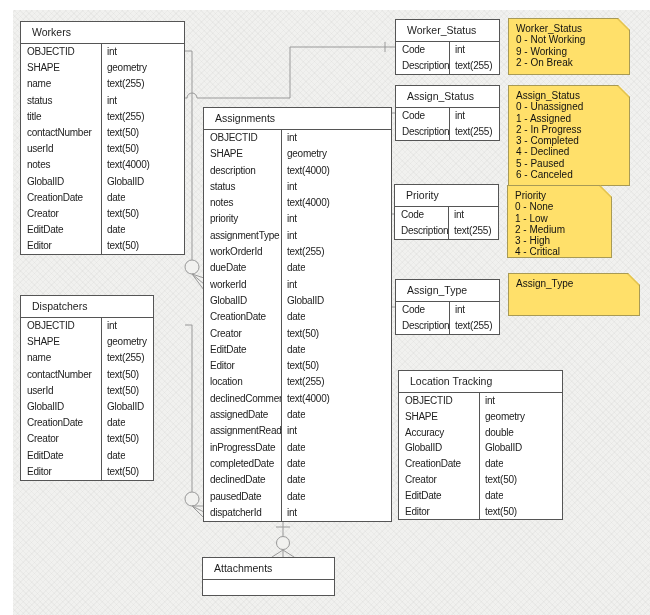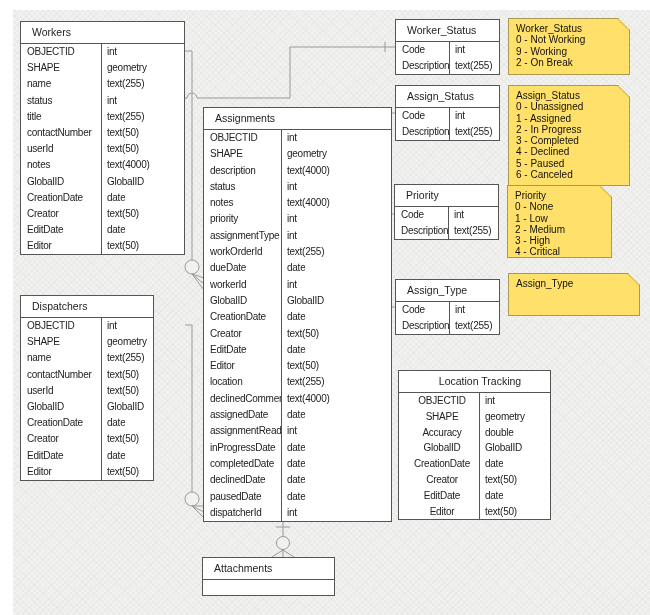--- a/index.html
+++ b/index.html
@@ -37,21 +37,21 @@
   .vline{
     position:absolute;left:var(--div);top:22px;bottom:0;width:1px;background:#555;
   }
   #t-workers     {left:20px; top:21px; width:165px;--div:80px;}
   #t-dispatchers {left:20px; top:295px;width:134px;--div:80px;}
   #t-assignments {left:203px;top:107px;width:189px;--div:77px;--rowh:16.3px;}
   #t-worker-status{left:395px;top:19px; width:105px;--div:53px;}
   #t-assign-status{left:395px;top:85px; width:105px;--div:53px;}
   #t-priority     {left:394px;top:184px;width:105px;--div:53px;}
   #t-assign-type  {left:395px;top:279px;width:105px;--div:53px;}
-  #t-location  {left:398px;top:370px;width:153px;text-align:center;--div:80px;--rowh:15.8px;}
+  #t-location  {left:398px;top:370px;width:165px;--div:80px;--rowh:15.8px;}
   #t-attachments{left:202px;top:557px;width:133px;}
   .empty-row{height:15px;border-top:0;}
 
   
   .note{
     position:absolute;background:#FFE06A;border:1px solid #A89A55;
     box-sizing:border-box;padding:4px 7px;font-size:10px;line-height:11.3px;
     color:#111;
     clip-path:polygon(0 0, calc(100% - 12px) 0, 100% 12px, 100% 100%, 0 100%);
   }

